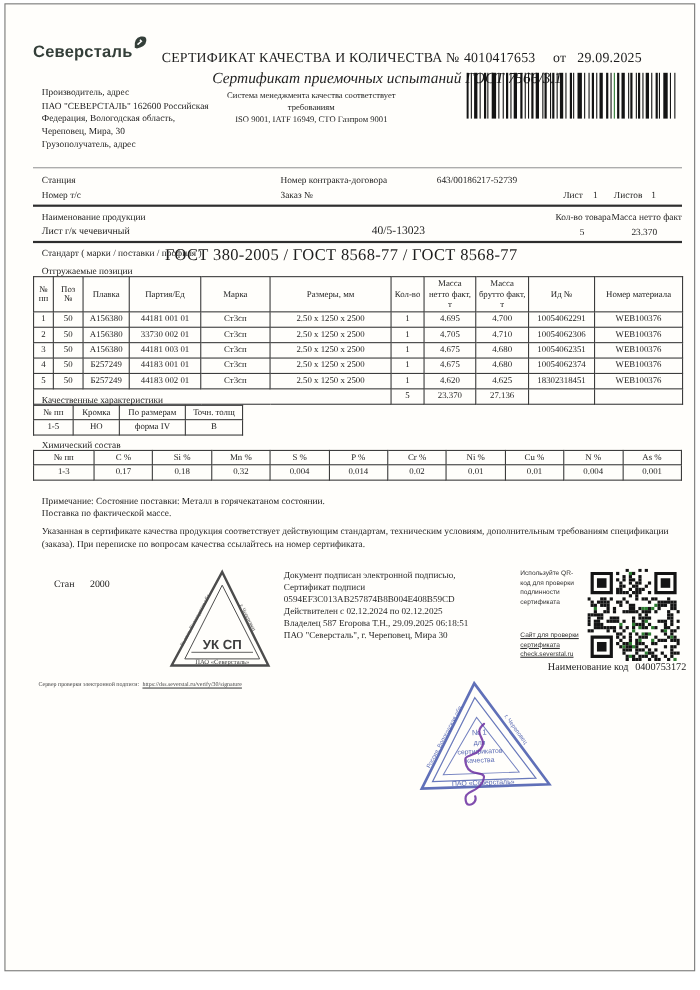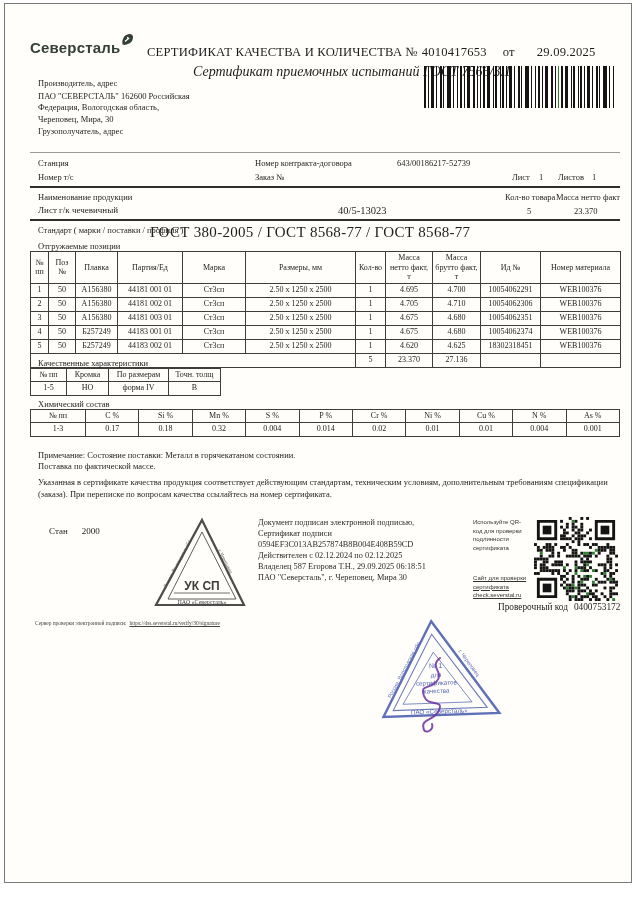--- a/index.html
+++ b/index.html
@@ -13,21 +13,21 @@
 
   
   .logo{left:30px;top:39px;font-family:"Liberation Sans",sans-serif;font-weight:bold;
         font-size:15px;color:#343f39;letter-spacing:.2px;}
   .logo-icon{display:inline-block;vertical-align:top;margin-left:1px;margin-top:-7px;}
 
   
   .title{left:147px;top:45px;font-size:12.6px;letter-spacing:.2px;white-space:nowrap;}
   .title .num{margin-left:4px;}
   .title .from{margin-left:16px;}
-  .title .date{margin-left:22px;}
+  .title .date{margin-left:10px;}
   .subtitle{left:193px;top:64px;font-size:14px;font-style:italic;}
   .producer{left:38px;top:78px;width:152px;font-size:8.5px;line-height:1.32;}
   .producer .plabel{display:block;margin-bottom:2px;}
   .consignee{left:38px;top:126px;font-size:8.5px;}
   .qsystem{left:198px;top:82px;width:170px;text-align:center;font-size:7.8px;line-height:1.4;}
 
   
   .f{position:absolute;font-size:8.5px;white-space:nowrap;}
   .order-val{font-size:10.5px;}
   .std-val{font-family:Liberation Serif, serif;font-size:15px;letter-spacing:.3px;}
@@ -78,20 +78,24 @@
     <span>СЕРТИФИКАТ КАЧЕСТВА И КОЛИЧЕСТВА №</span><span class="num">4010417653</span><span class="from">от</span><span class="date">29.09.2025</span>
   </div>
   <div class="abs subtitle">Сертификат приемочных испытаний  ГОСТ 7566/3.1</div>
 
   <div class="abs producer">
     <span class="plabel">Производитель, адрес</span>
     <span>ПАО "СЕВЕРСТАЛЬ" 162600 Российская Федерация, Вологодская область, Череповец, Мира, 30</span>
   </div>
   <div class="abs consignee">Грузополучатель, адрес</div>
 
+  <div class="abs qsystem">
+    <span>Система менеджмента качества соответствует требованиям</span><br>
+    <span>ISO 9001,  IATF 16949, СТО Газпром 9001</span>
+  </div>
 
   <div class="abs barcode">
     <svg width="196" height="42" viewBox="0 0 196 42">
         <rect x="0" y="0" width="2" height="42" fill="#141414"></rect>
         <rect x="4" y="0" width="1" height="42" fill="#141414"></rect>
         <rect x="7" y="0" width="3" height="42" fill="#141414"></rect>
         <rect x="12" y="0" width="1" height="42" fill="#141414"></rect>
         <rect x="16" y="0" width="2" height="42" fill="#141414"></rect>
         <rect x="19" y="0" width="1" height="42" fill="#141414"></rect>
         <rect x="23" y="0" width="4" height="42" fill="#141414"></rect>
@@ -203,21 +207,21 @@
           <td>1</td>
           <td>4.695</td>
           <td>4.700</td>
           <td>10054062291</td>
           <td>WEB100376</td>
     </tr>
     <tr>
       <td>2</td>
           <td>50</td>
           <td>А156380</td>
-          <td>44181 002 01</td>
+          <td>33730 002 01</td>
           <td>Ст3сп</td>
           <td>2.50 x 1250  x 2500</td>
           <td>1</td>
           <td>4.705</td>
           <td>4.710</td>
           <td>10054062306</td>
           <td>WEB100376</td>
     </tr>
     <tr>
       <td>3</td>
@@ -646,21 +650,21 @@
         <rect x="27" y="28" width="1" height="1" fill="#2e7d32"></rect>
         <path d="M1 1h7v7h-7zM2 2v5h5v-5z" fill="#141414" fill-rule="evenodd"></path>
         <rect x="3" y="3" width="3" height="3" fill="#141414"></rect>
         <path d="M21 1h7v7h-7zM22 2v5h5v-5z" fill="#141414" fill-rule="evenodd"></path>
         <rect x="23" y="3" width="3" height="3" fill="#141414"></rect>
         <path d="M1 21h7v7h-7zM2 22v5h5v-5z" fill="#141414" fill-rule="evenodd"></path>
         <rect x="3" y="23" width="3" height="3" fill="#141414"></rect>
       </svg>
   </div>
   <div class="abs check-code">
-    <span>Проверочный код</span><span class="v">0400753172</span>
+    <span>Наименование код</span><span class="v">0400753172</span>
   </div>
 
   <div class="abs server-line">
     <span>Сервер проверки электронной подписи:</span><span class="link">https://dss.severstal.ru/verify/30/signature</span>
   </div>
 
   <div class="abs stamp-blue">
     <svg width="130" height="112" viewBox="0 0 130 112">
       <polygon points="59,5 124,99 8,99" fill="none" stroke="#4457ab" stroke-width="2.4" opacity="0.85"></polygon>
       <polygon points="59,18 112,93 18,93" fill="none" stroke="#4457ab" stroke-width="1.1" opacity="0.8"></polygon>

